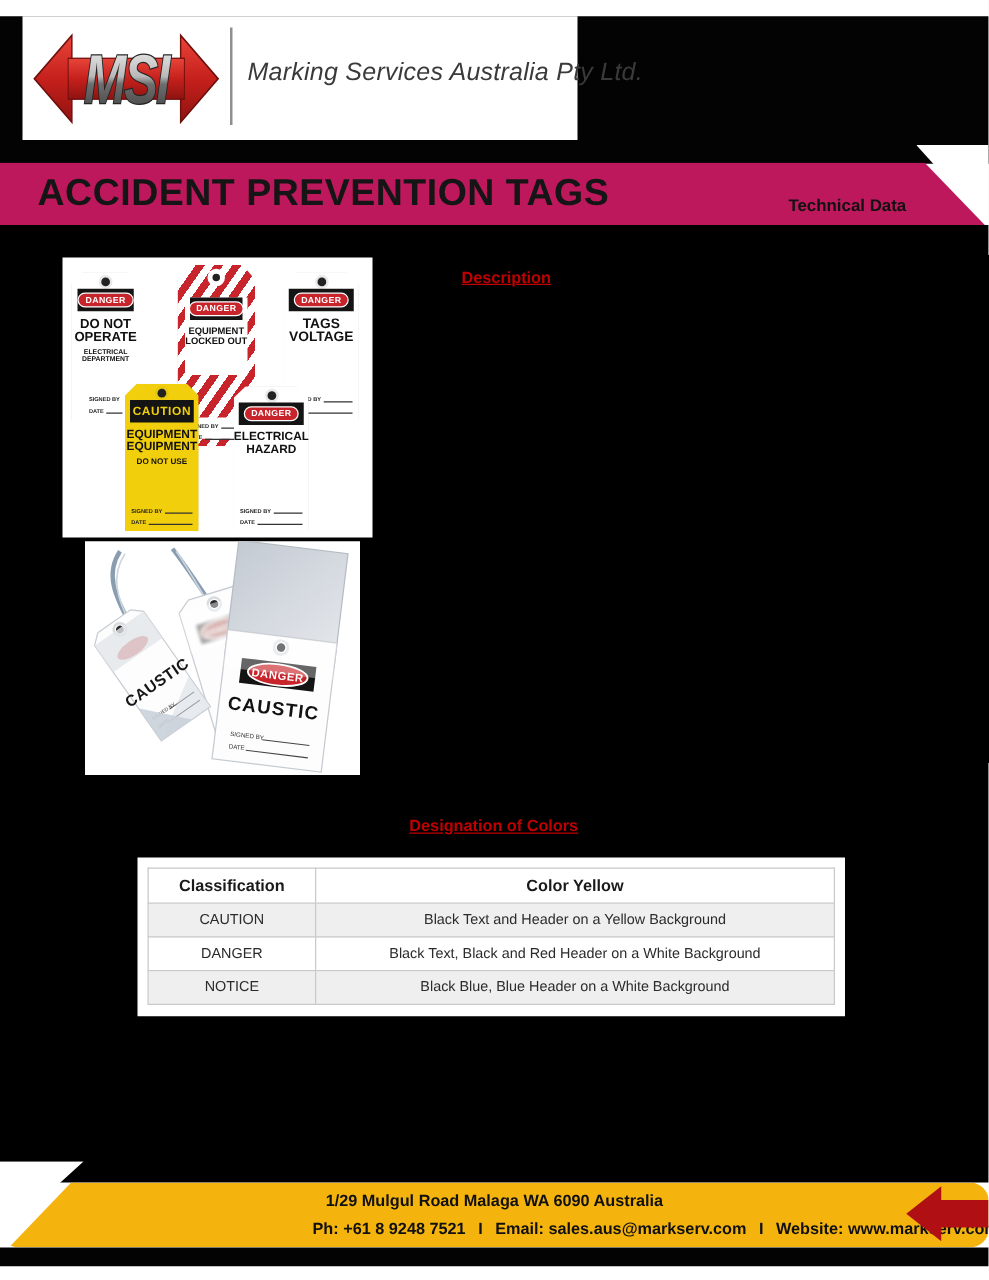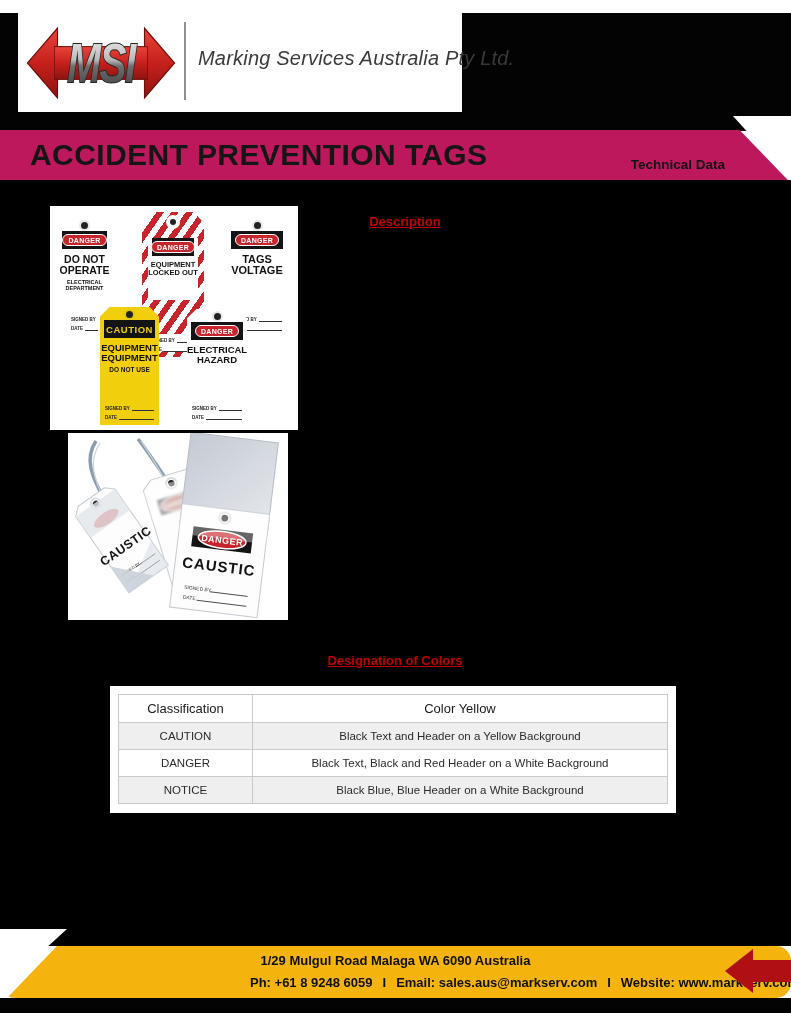--- a/index.html
+++ b/index.html
@@ -55,21 +55,21 @@
   .tag-striped .bstrip{position:absolute;left:6px;right:6px;bottom:6px;height:17px;background:#fff;padding:0 2px;}
   .tag-yellow{background:#F2CF0C;}
 
   
   .panel2{position:absolute;left:68px;top:433px;width:220px;height:187px;background:#fff;}
 
   
   .table-panel{position:absolute;left:110px;top:686px;width:566px;height:127px;background:#fff;}
   .color-table{border-collapse:collapse;width:550px;margin:8px;table-layout:fixed;}
   .color-table th,.color-table td{border:1px solid #C9C9C9;text-align:center;vertical-align:middle;}
-  .color-table th{height:28px;font-size:13px;font-weight:normal;color:#1a1a1a;background:#fff;}
+  .color-table th{height:28px;font-size:13px;font-weight:bold;color:#1a1a1a;background:#fff;}
   .color-table td{height:27px;font-size:11.5px;color:#2b2b2b;}
   .color-table tbody tr:nth-child(odd){background:#EFEFEF;}
   .col-class{width:24.4%;}
 
   
   .footer-wedge{position:absolute;left:0;top:929px;width:67px;height:61px;background:#fff;
         clip-path:polygon(0 0,100% 0,0 100%);}
   .yellow-footer{position:absolute;left:0;top:946px;width:791px;height:52px;background:#F5B40D;
         clip-path:polygon(7.2% 0,100% 0,100% 100%,0.9% 100%);border-radius:15px;}
   .f-line1{position:absolute;left:0;top:7px;width:100%;text-align:center;font-size:13px;
@@ -330,21 +330,21 @@
         </tr>
       </tbody>
     </table>
   </div>
 
   <div class="footer-wedge"></div>
 
   <div class="yellow-footer">
     <div class="f-line1">1/29 Mulgul Road Malaga WA 6090 Australia</div>
     <div class="f-line2">
-      <span>Ph: +61 8 9248 6059</span><span class="f-sep">I</span><span>Email: sales.aus@markserv.com</span><span class="f-sep">I</span><span>Website: www.markserv.com.au</span>
+      <span>Ph: +61 8 9248 7521</span><span class="f-sep">I</span><span>Email: sales.aus@markserv.com</span><span class="f-sep">I</span><span>Website: www.markserv.com.au</span>
     </div>
   </div>
 
   <svg class="footer-arrow" width="88" height="46" viewBox="0 0 88 46">
     <polygon points="22,23 50,1 50,45" fill="#B01013"></polygon>
     <rect x="49" y="12" width="39" height="22" fill="#B01013"></rect>
   </svg>
 
   <div class="footer-black"></div>
 

